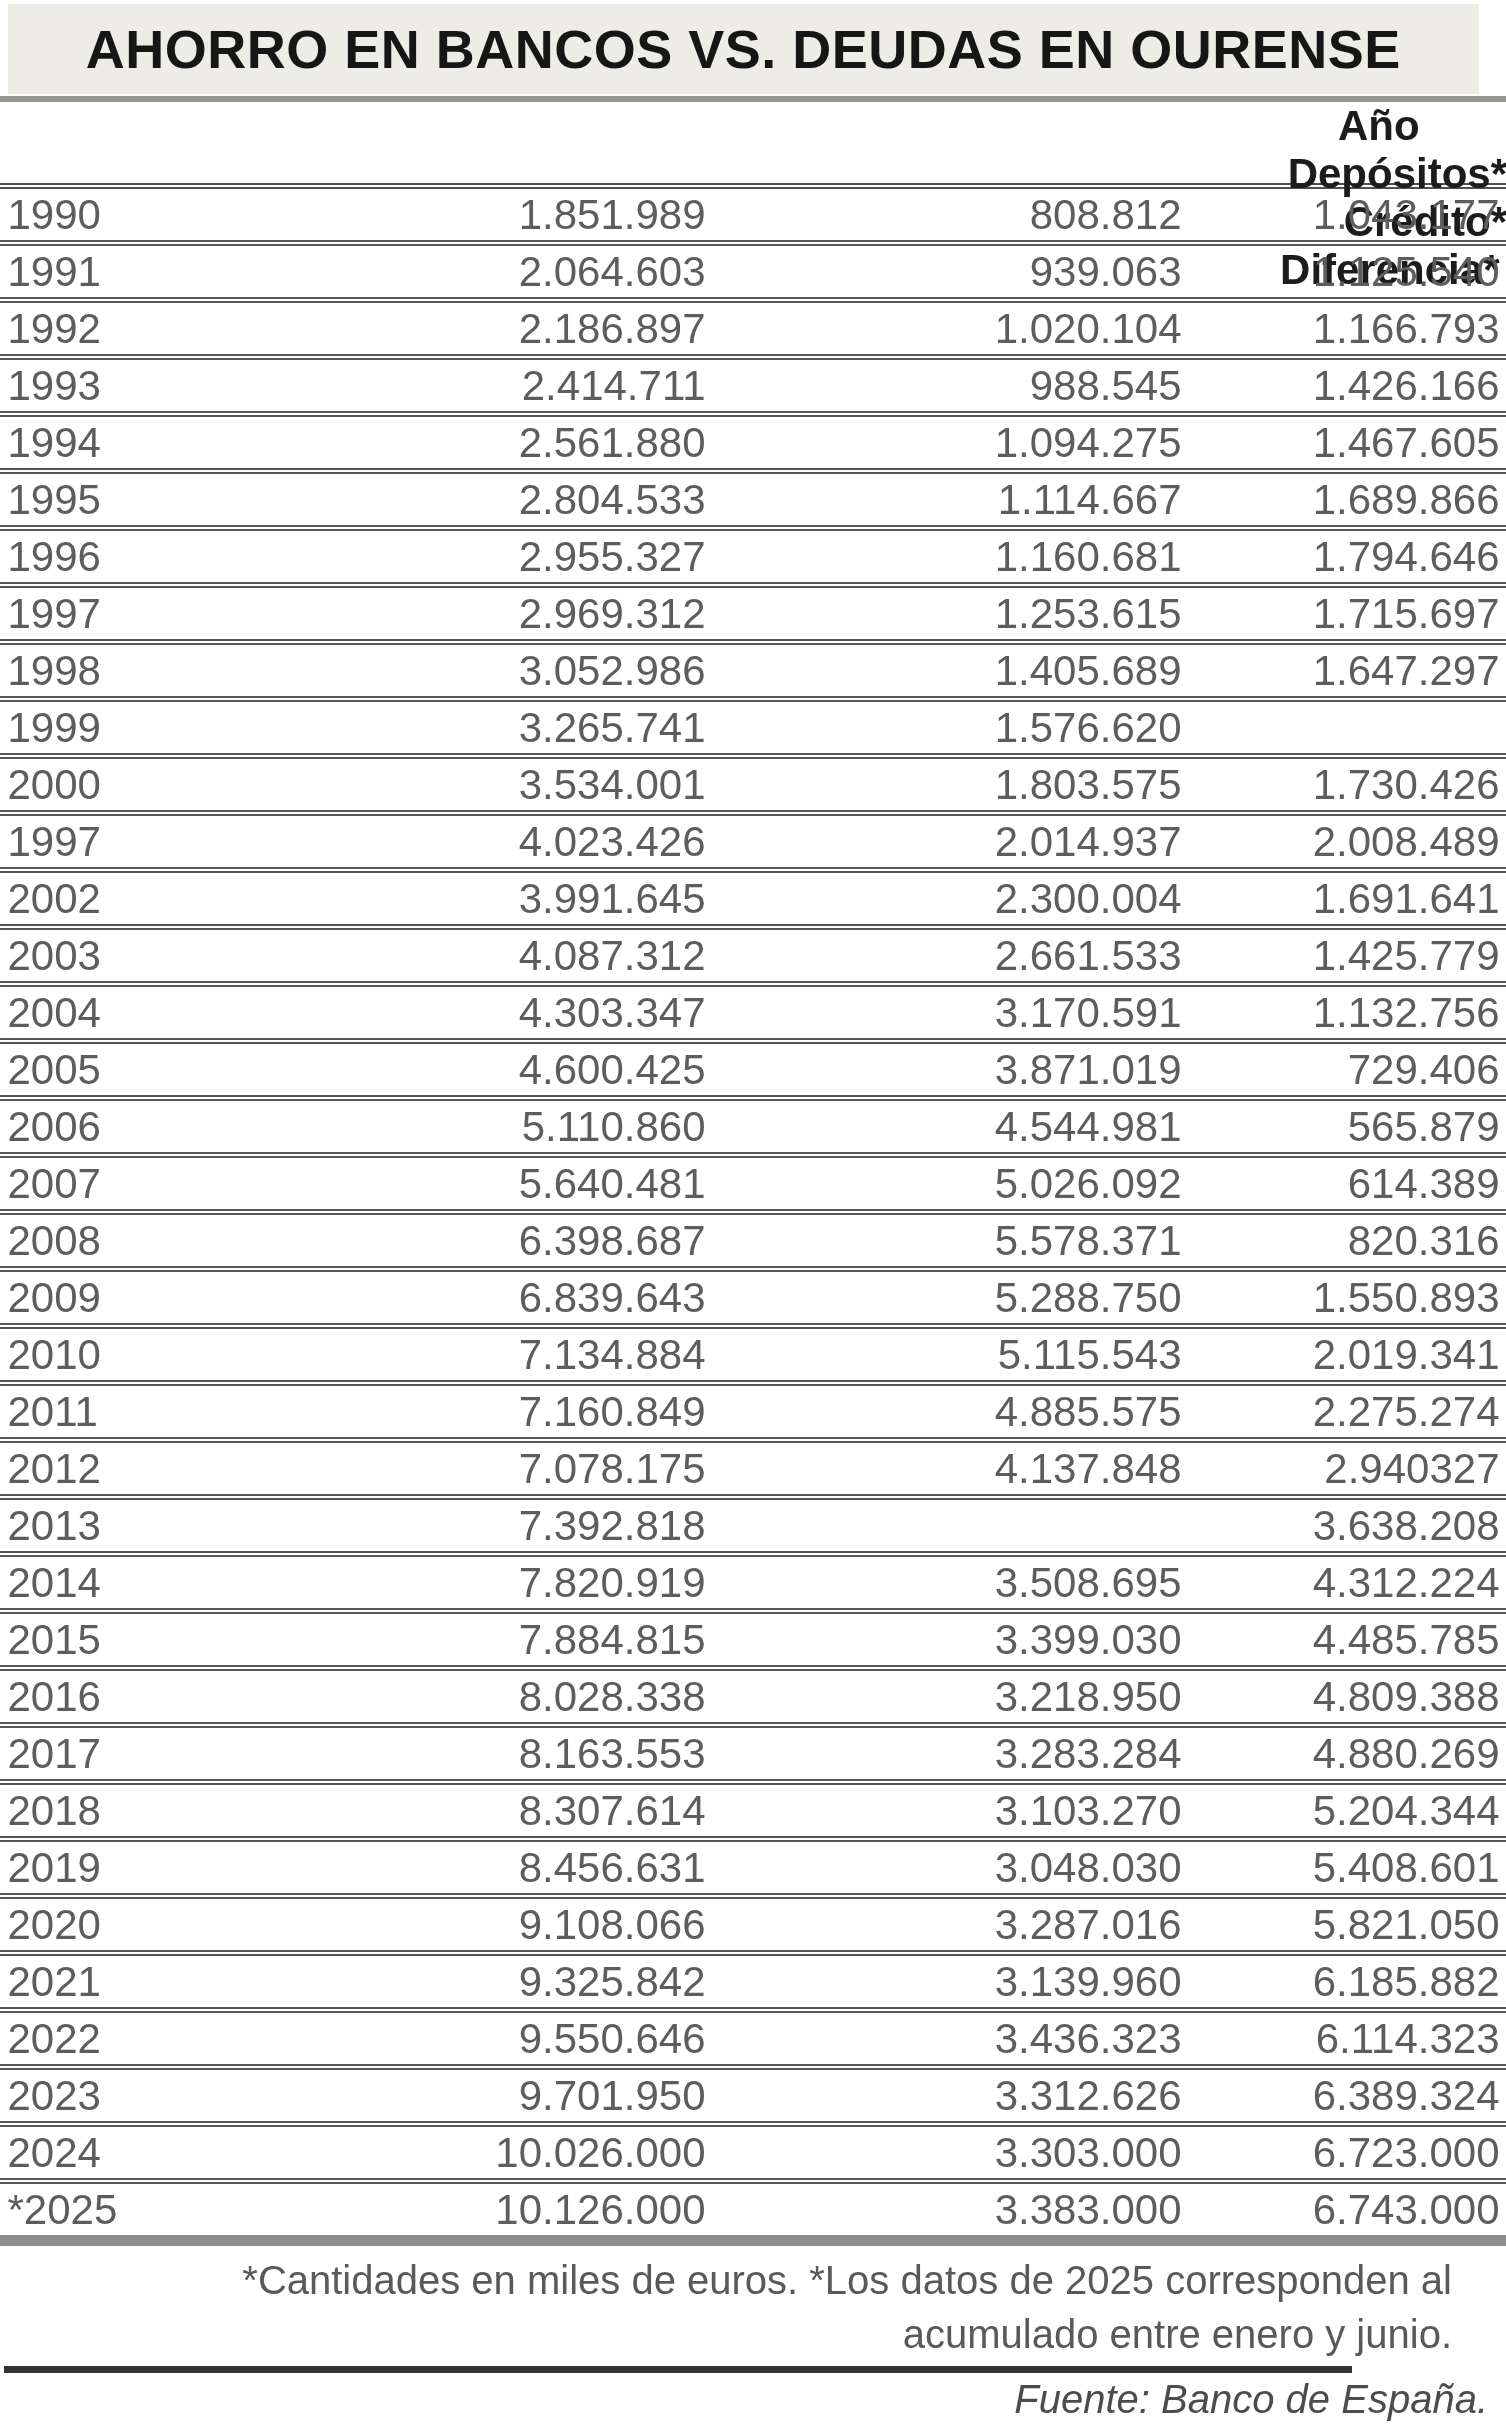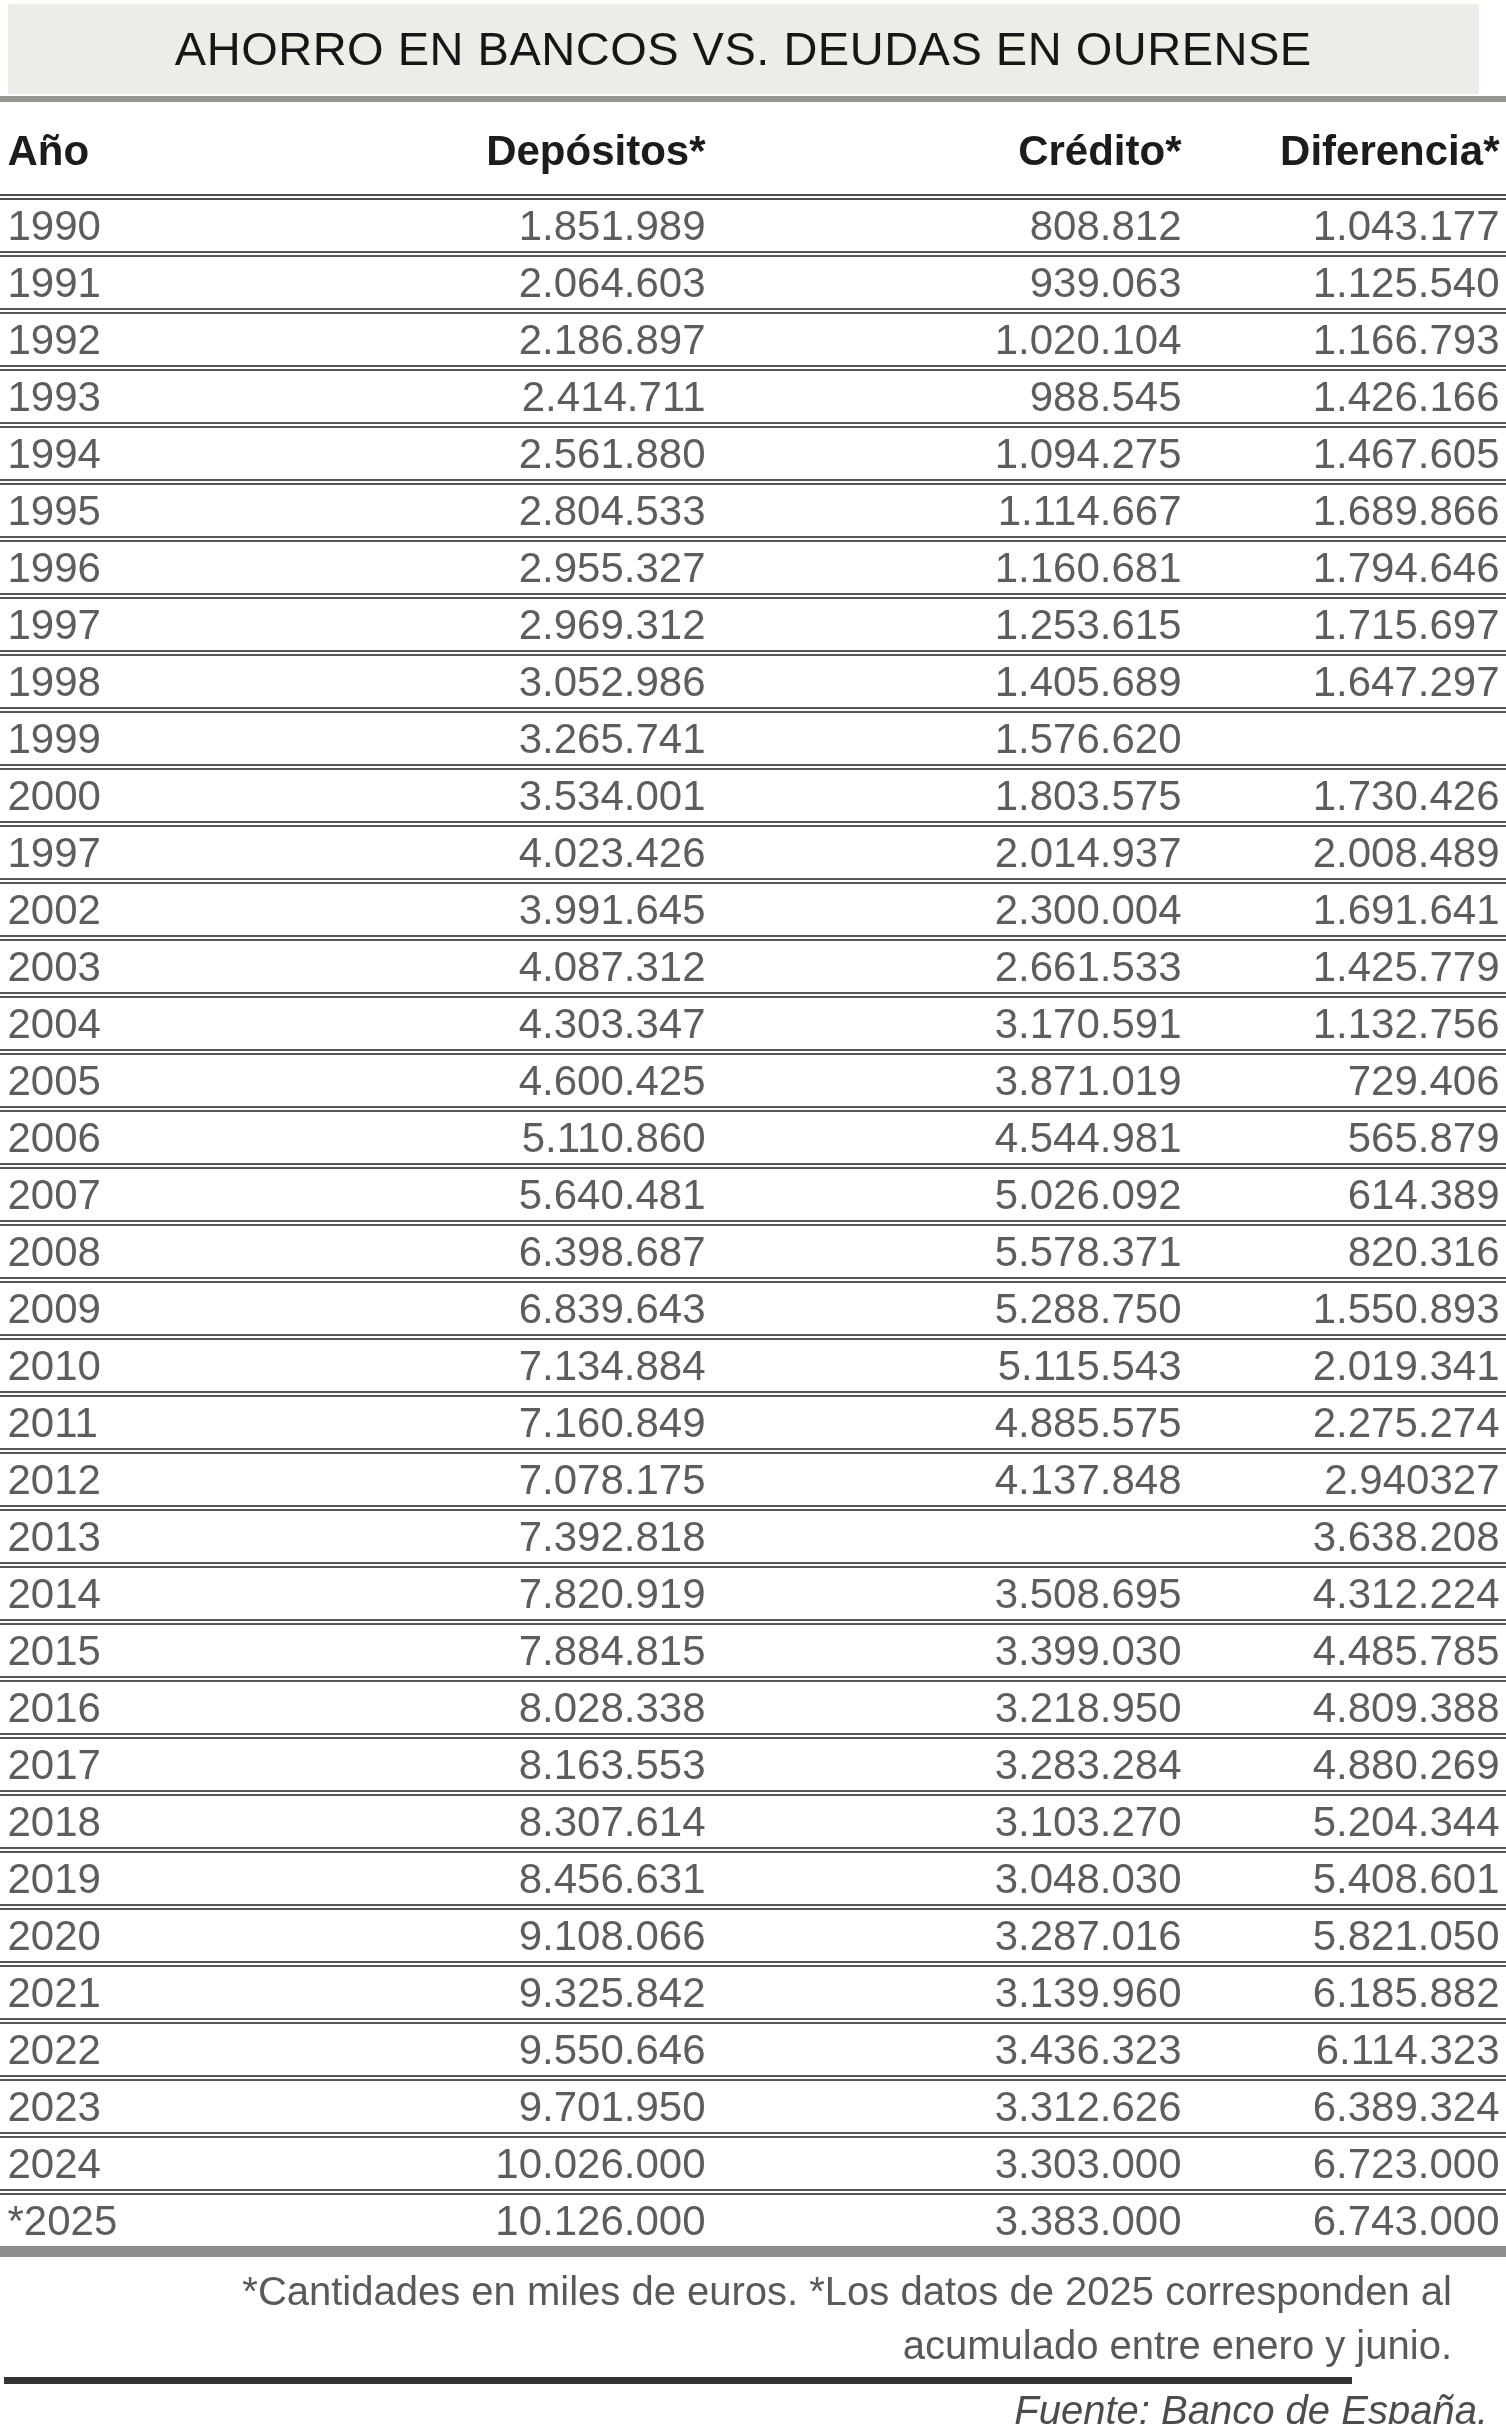--- a/index.html
+++ b/index.html
@@ -6,28 +6,28 @@
   body{
     width:1507px;height:2425px;overflow:hidden;
     font-family:"Liberation Sans","DejaVu Sans",sans-serif;
     -webkit-font-smoothing:antialiased;
   }
   .title-band{
     margin:3.8px 28px 0 7.5px;height:90px;background:#edece7;
     display:flex;align-items:center;justify-content:center;
   }
   .title-band h1{
-    margin:16px;font-size:47px;font-weight:400;color:#161616;letter-spacing:0.5px;
+    margin:16px;font-size:54px;font-weight:700;color:#161616;letter-spacing:0.5px;
   }
   .band-rule{height:6.6px;background:#96968f;margin-top:1.9px;}
   .tbl{width:1507px;}
   .hrow{
-    display:flex;align-items:flex-end;height:73px;padding-bottom:19px;
+    display:flex;align-items:flex-end;height:73px;padding-bottom:8px;
     border-bottom:6.6px double #4f4f4f;
-    font-weight:700;font-size:42px;color:#1c1c1c;
+    font-weight:700;font-size:42px;color:#1c1c1c;flex-direction:column;
   }
   .row{
     display:flex;align-items:center;height:51px;
     border-bottom:6.6px double #565656;
     font-size:42px;color:#5d5d5d;
   }
   .row:last-child{border-bottom:none;}
   .cell{white-space:nowrap;}
   .col-year{width:169px;padding-left:7.5px;text-align:left;}
   .col-dep{width:529px;text-align:right;}

